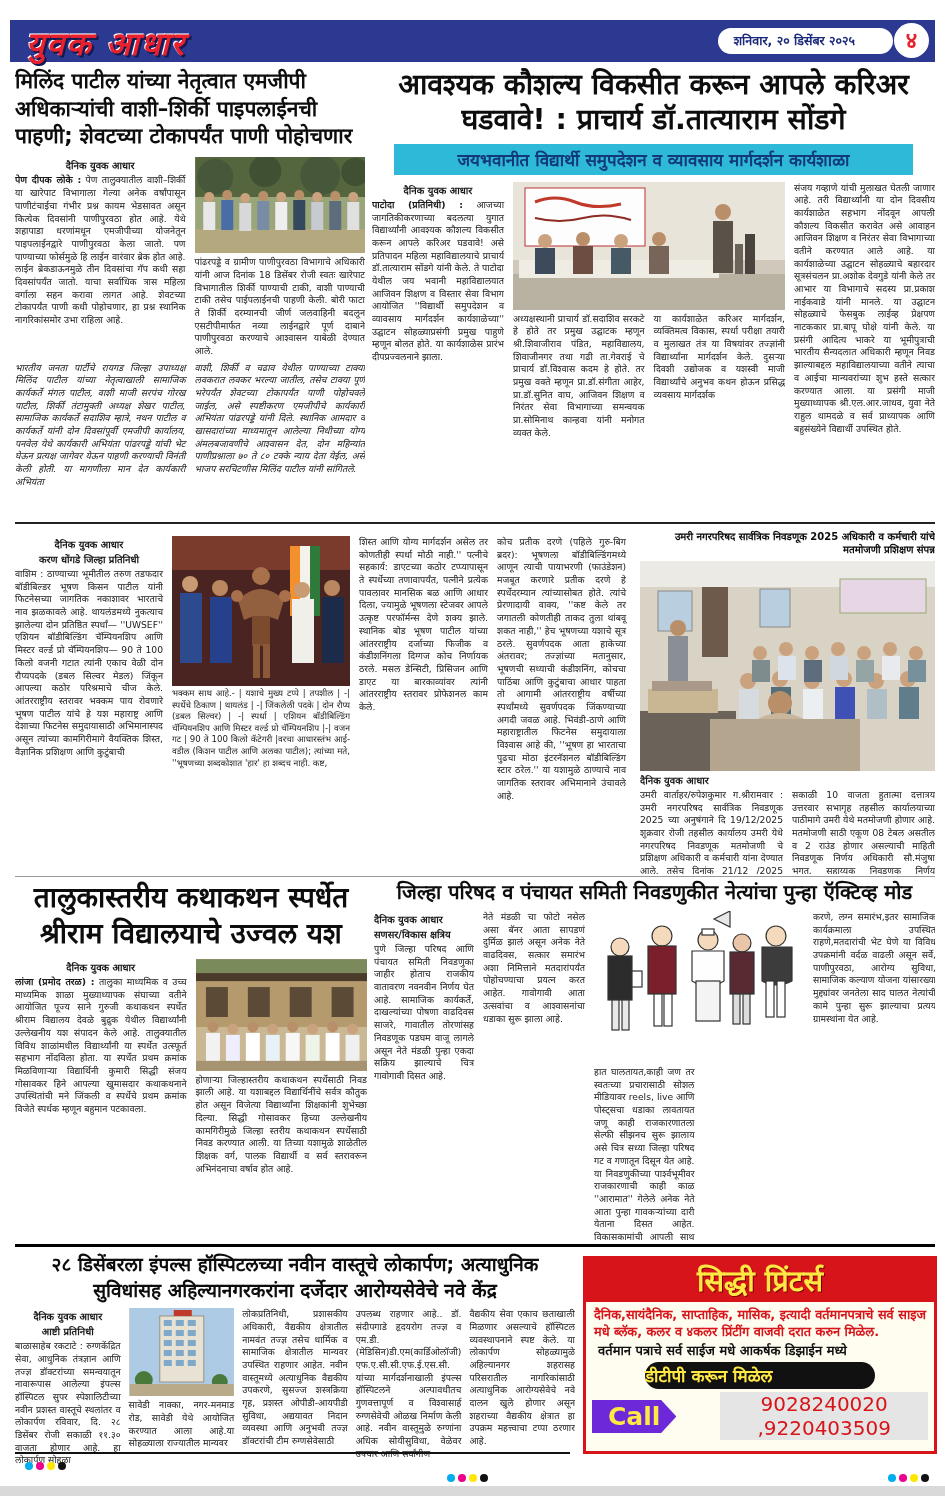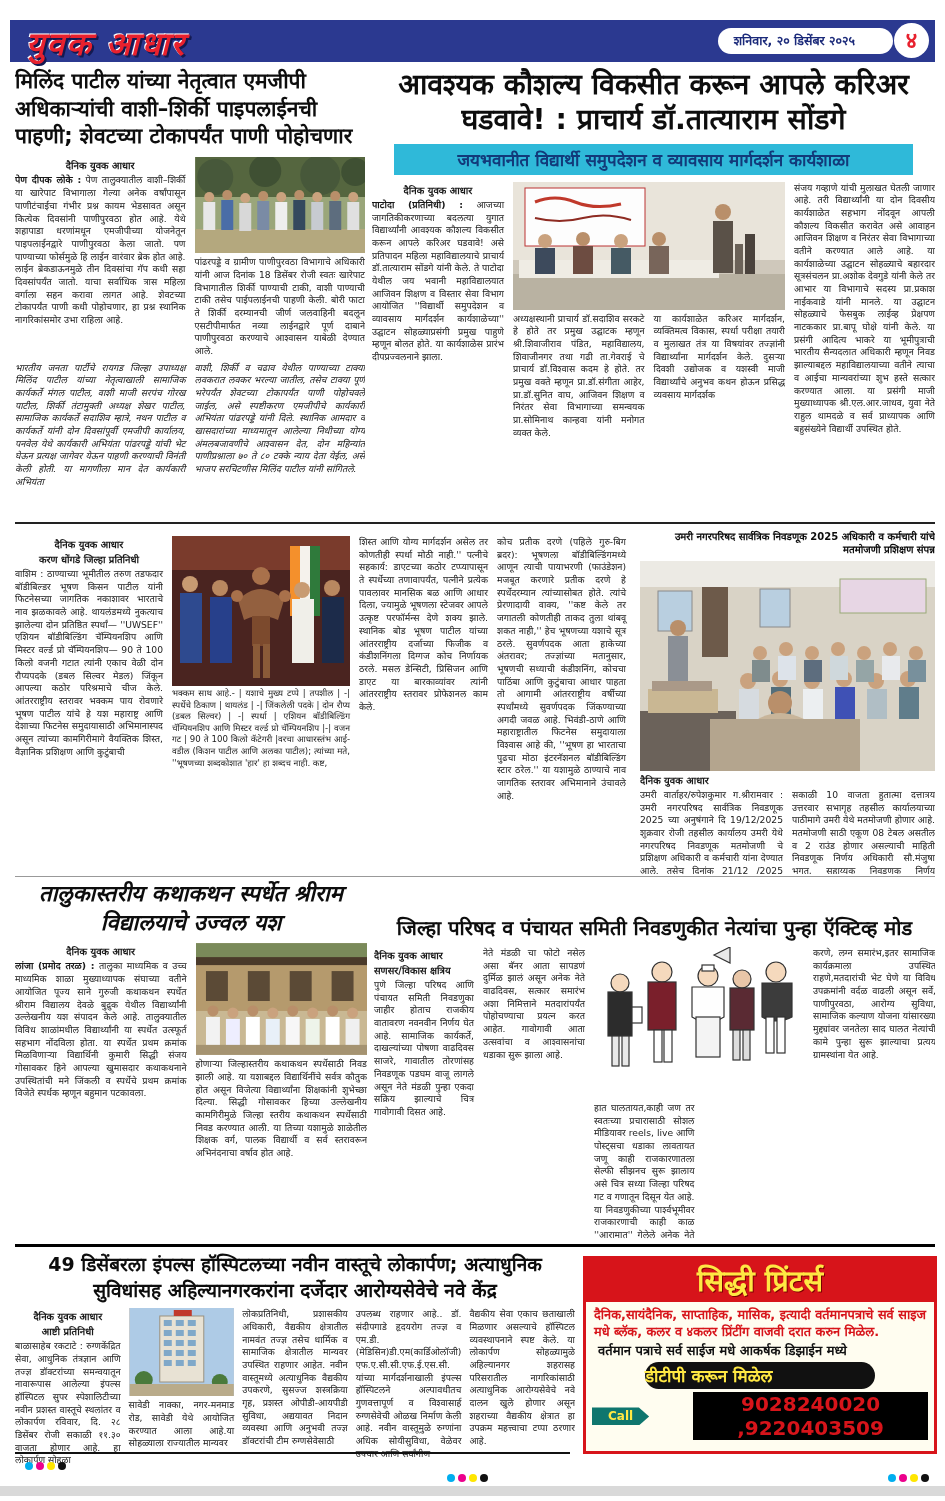--- a/index.html
+++ b/index.html
@@ -31,39 +31,39 @@
   .s1r .hl{font-size:28.5px;line-height:1.22;text-align:center;}
   .cyan{background:#2fb9d9;color:#123a7a;font-weight:bold;font-size:17px;text-align:center;
         padding:4px 2px;margin:6px 22px 7px 22px;}
   
   .s2l{left:15px;top:530px;width:620px;height:344px;}
   .s2l .hl{font-size:18.5px;line-height:1.3;text-align:center;}
   .s2r{left:640px;top:530px;width:295px;height:344px;}
   .s2r .hl{font-size:10px;line-height:1.3;text-align:right;}
   
   .s3l{left:15px;top:880px;width:352px;height:360px;}
-  .s3l .hl{font-size:22px;line-height:1.3;text-align:center;font-style:italic;}
+  .s3l .hl{font-size:28px;line-height:1.3;text-align:center;}
   .s3r{left:374px;top:880px;width:561px;height:360px;}
-  .s3r .hl{font-size:20px;line-height:1.25;text-align:center;margin-top:36px;}
+  .s3r .hl{font-size:20px;line-height:1.25;text-align:center;}
   
   .s4l{left:15px;top:1252px;width:560px;height:214px;}
   .s4l .hl{font-size:19px;line-height:1.35;text-align:center;}
   
   .ad{position:absolute;left:583px;top:1256px;width:348px;height:192px;border:3px solid #d7141a;
       background:#fffdf0;}
   .ad-title{background:#d7141a;color:#ffe843;font-size:29px;font-weight:bold;text-align:center;
       padding:1px 0 3px 0;text-shadow:1px 1px 0 #7a0000;}
   .ad-line1{color:#d7141a;font-weight:bold;font-size:12.8px;line-height:1.35;padding:4px 8px 0 8px;text-align:justify;}
   .ad-line2{color:#111;font-weight:bold;font-size:13px;line-height:1.3;padding:2px 12px;}
   .ad-pill{background:#111;color:#ffe843;font-size:17px;font-weight:bold;border-radius:14px;
       width:230px;margin:1px auto;text-align:left;padding:2px 0;}
   .ad-callrow{display:flex;align-items:center;margin:3px 6px 0 6px;}
-  .ad-call{background:#0f766e;color:#ffe843;font-weight:bold;font-size:12px;padding:2px 16px;
+  .ad-call{background:#6d28d9;color:#ffe843;font-weight:bold;font-size:25px;padding:2px 16px;
       clip-path:polygon(0 0,82% 0,100% 50%,82% 100%,0 100%);}
-  .ad-phones{color:#d7141a;font-weight:bold;font-size:20px;flex:1;text-align:center;background:#000000;margin-left:44px;}
+  .ad-phones{color:#d7141a;font-weight:normal;font-size:20px;flex:1;text-align:center;background:#e5e5e5;margin-left:44px;}
   
   .dots{position:absolute;display:flex;gap:3px;}
   .dot{width:8px;height:8px;border-radius:50%;display:inline-block;}
   .d-c{background:#00aeef}.d-m{background:#ec008c}.d-y{background:#ffe600}.d-k{background:#111}
   .footstrip{position:absolute;left:0;top:1486px;width:945px;height:10px;background:#d9d9d9;}
   figure{margin:0;}
 </style>
 </head>
 <body>
 
@@ -419,21 +419,21 @@
           <div class="txt">हात घालतायत,काही जण तर स्वतःच्या प्रचारासाठी सोशल मीडियावर reels, live आणि पोस्ट्सचा धडाका लावतायत जणू काही राजकारणातला सेल्फी सीझनच सुरू झालाय असे चित्र सध्या जिल्हा परिषद गट व गणातून दिसून येत आहे. या निवडणुकीच्या पार्श्वभूमीवर राजकारणाची काही काळ ''आरामात'' गेलेले अनेक नेते आता पुन्हा गावकऱ्यांच्या दारी येताना दिसत आहेत. विकासकामांची आपली साथ द्यावी असा मतदारांच्या गळ्यात</div>
         </div>
       </div>
       <div class="txt">करणे, लग्न समारंभ,इतर सामाजिक कार्यक्रमाला उपस्थित राहणे,मतदारांची भेट घेणे या विविध उपक्रमांनी वर्दळ वाढली असून सर्वे, पाणीपुरवठा, आरोग्य सुविधा, सामाजिक कल्याण योजना यांसारख्या मुद्द्यांवर जनतेला साद घालत नेत्यांची कामे पुन्हा सुरू झाल्याचा प्रत्यय ग्रामस्थांना येत आहे.</div>
     </div>
   </div>
 
   <div class="rule" style="top:1244px;height:3px;background:#000;"></div>
 
   <div class="sec s4l">
-    <div class="hl">49 डिसेंबरला इंपल्स हॉस्पिटलच्या नवीन वास्तूचे लोकार्पण; अत्याधुनिक सुविधांसह अहिल्यानगरकरांना दर्जेदार आरोग्यसेवेचे नवे केंद्र</div>
+    <div class="hl">२८ डिसेंबरला इंपल्स हॉस्पिटलच्या नवीन वास्तूचे लोकार्पण; अत्याधुनिक सुविधांसह अहिल्यानगरकरांना दर्जेदार आरोग्यसेवेचे नवे केंद्र</div>
     <div class="grid" style="grid-template-columns:repeat(5,1fr);gap:8px;margin-top:5px;">
       <div>
         <div class="byline">दैनिक युवक आधार</div>
         <div class="byline">आष्टी प्रतिनिधी</div>
         <div class="txt">बाळासाहेब रकटाटे : रुग्णकेंद्रित सेवा, आधुनिक तंत्रज्ञान आणि तज्ज्ञ डॉक्टरांच्या समन्वयातून नावारूपास आलेल्या इंपल्स हॉस्पिटल सुपर स्पेशालिटीच्या नवीन प्रशस्त वास्तूचे स्थलांतर व लोकार्पण रविवार, दि. २८ डिसेंबर रोजी सकाळी ११.३० वाजता होणार आहे. हा लोकार्पण सोहळा</div>
       </div>
       <div>
         <figure>
           <svg class="photo" width="104" height="88" viewBox="0 0 104 88" xmlns="http://www.w3.org/2000/svg">
             <rect width="104" height="88" fill="#aecbe6"></rect>

